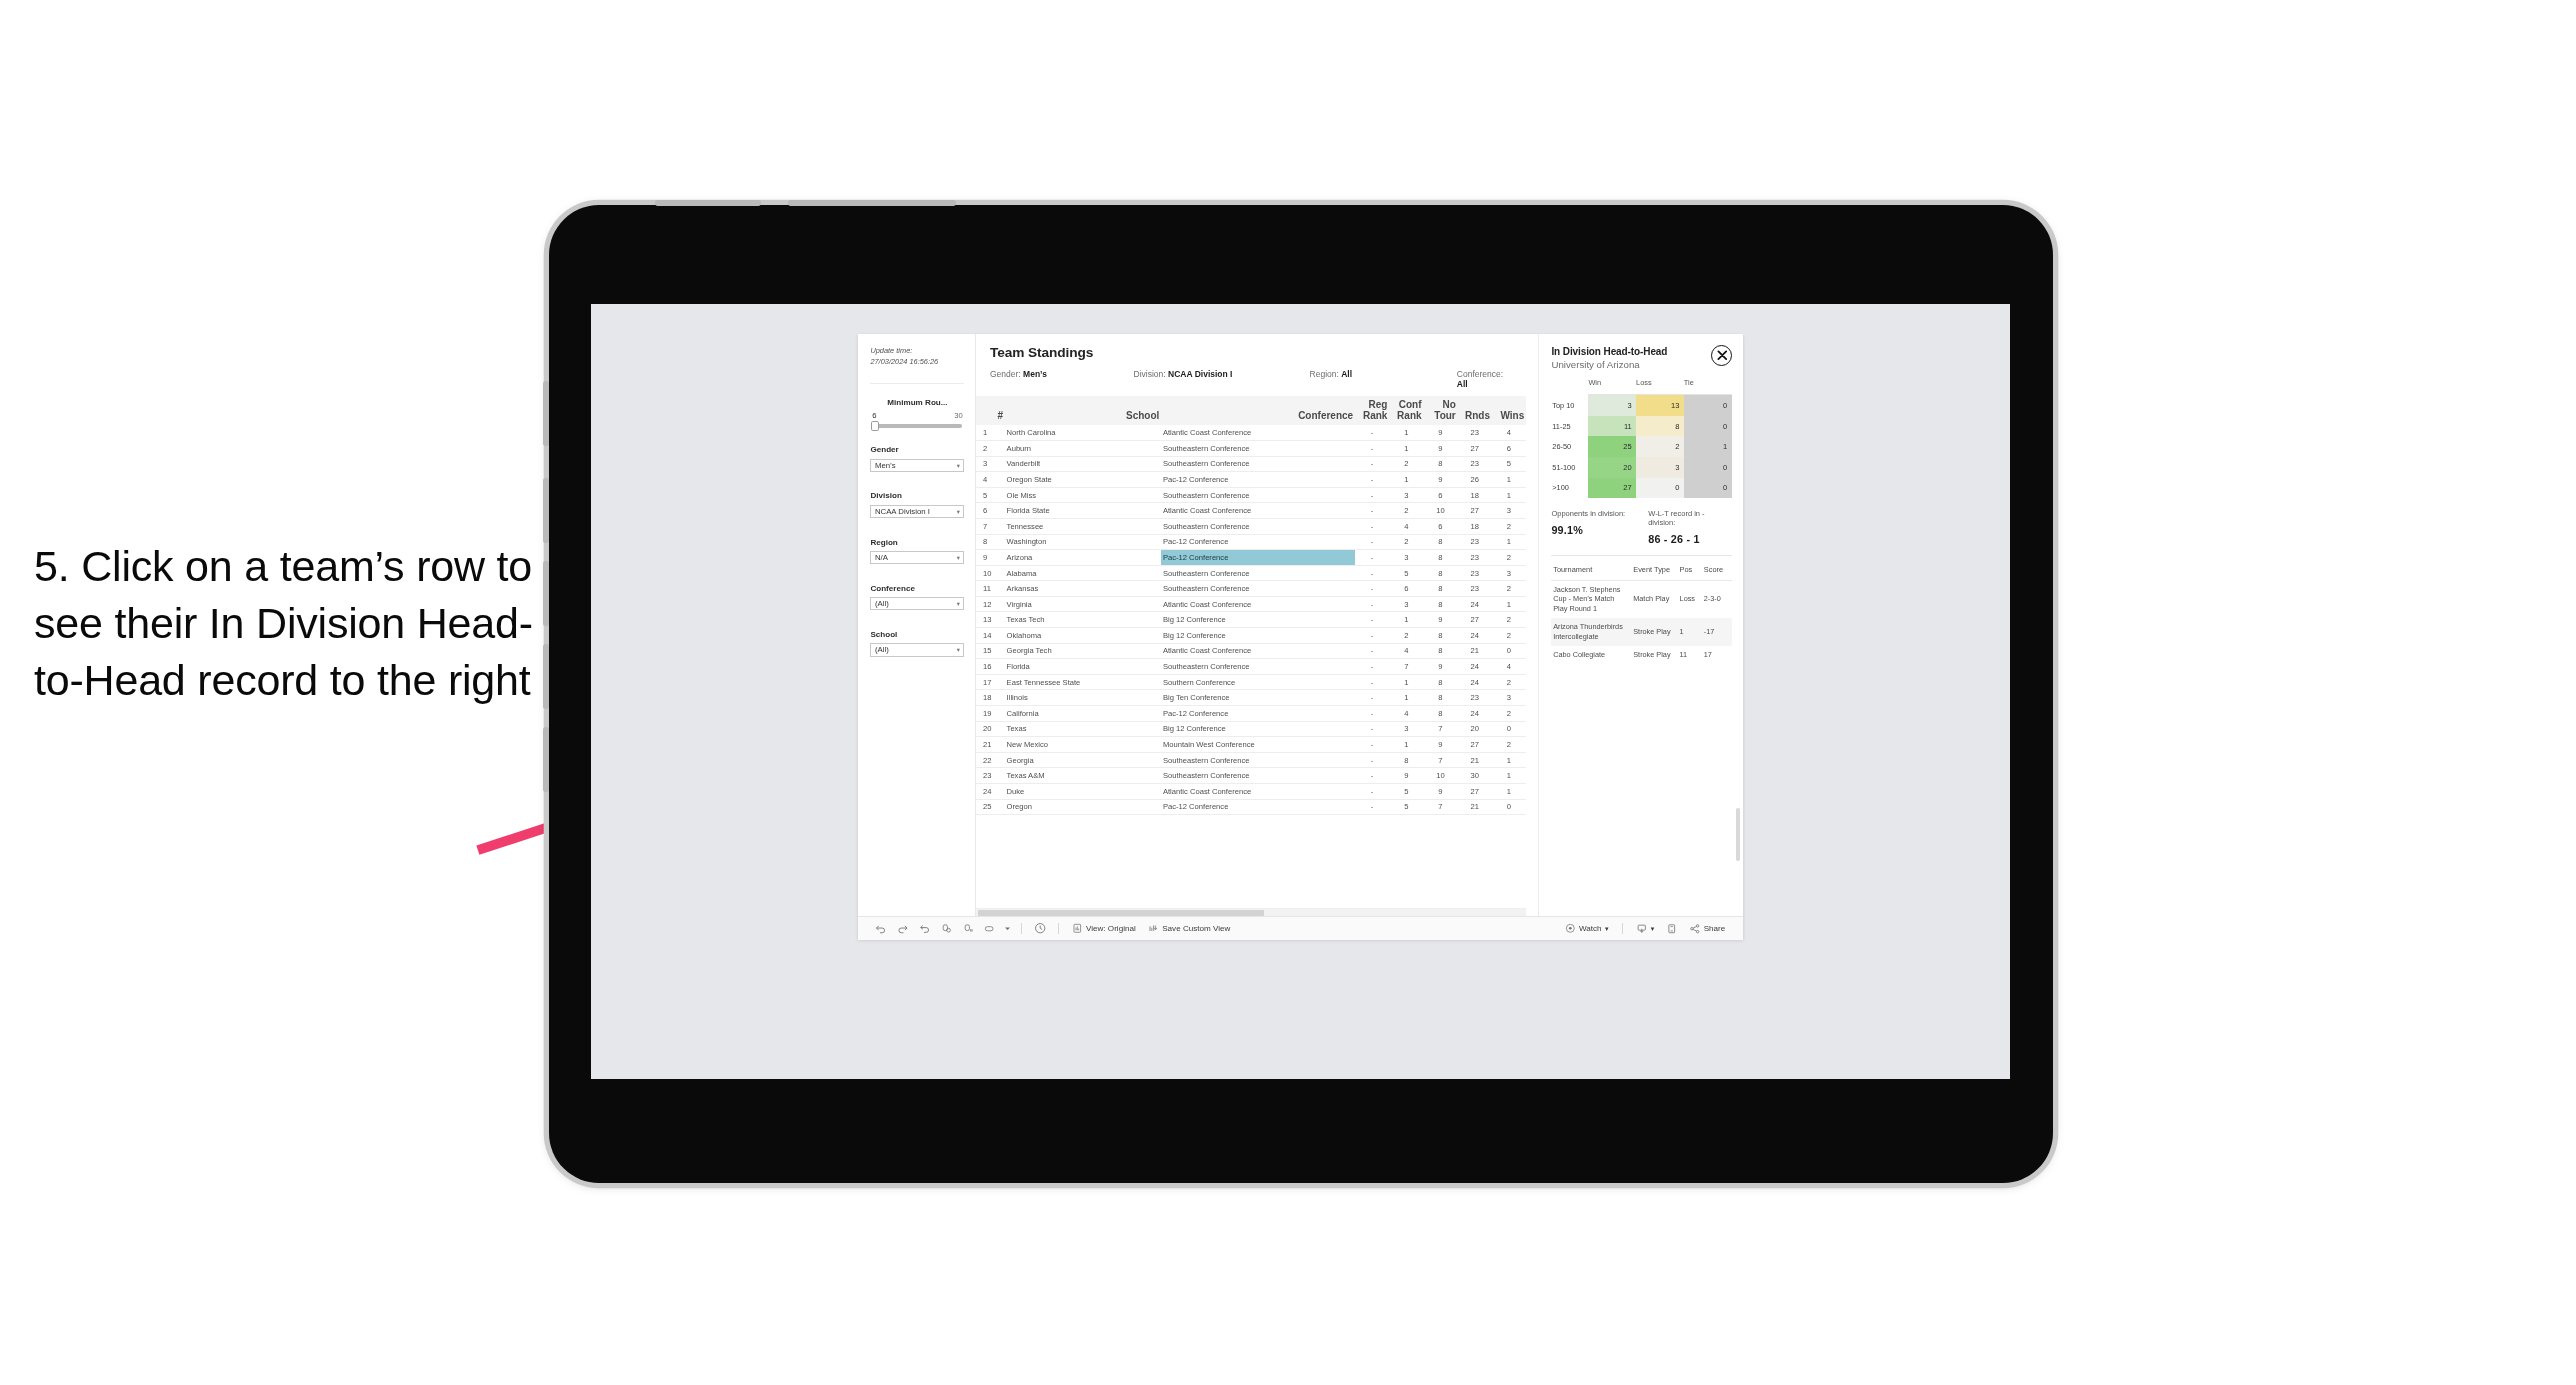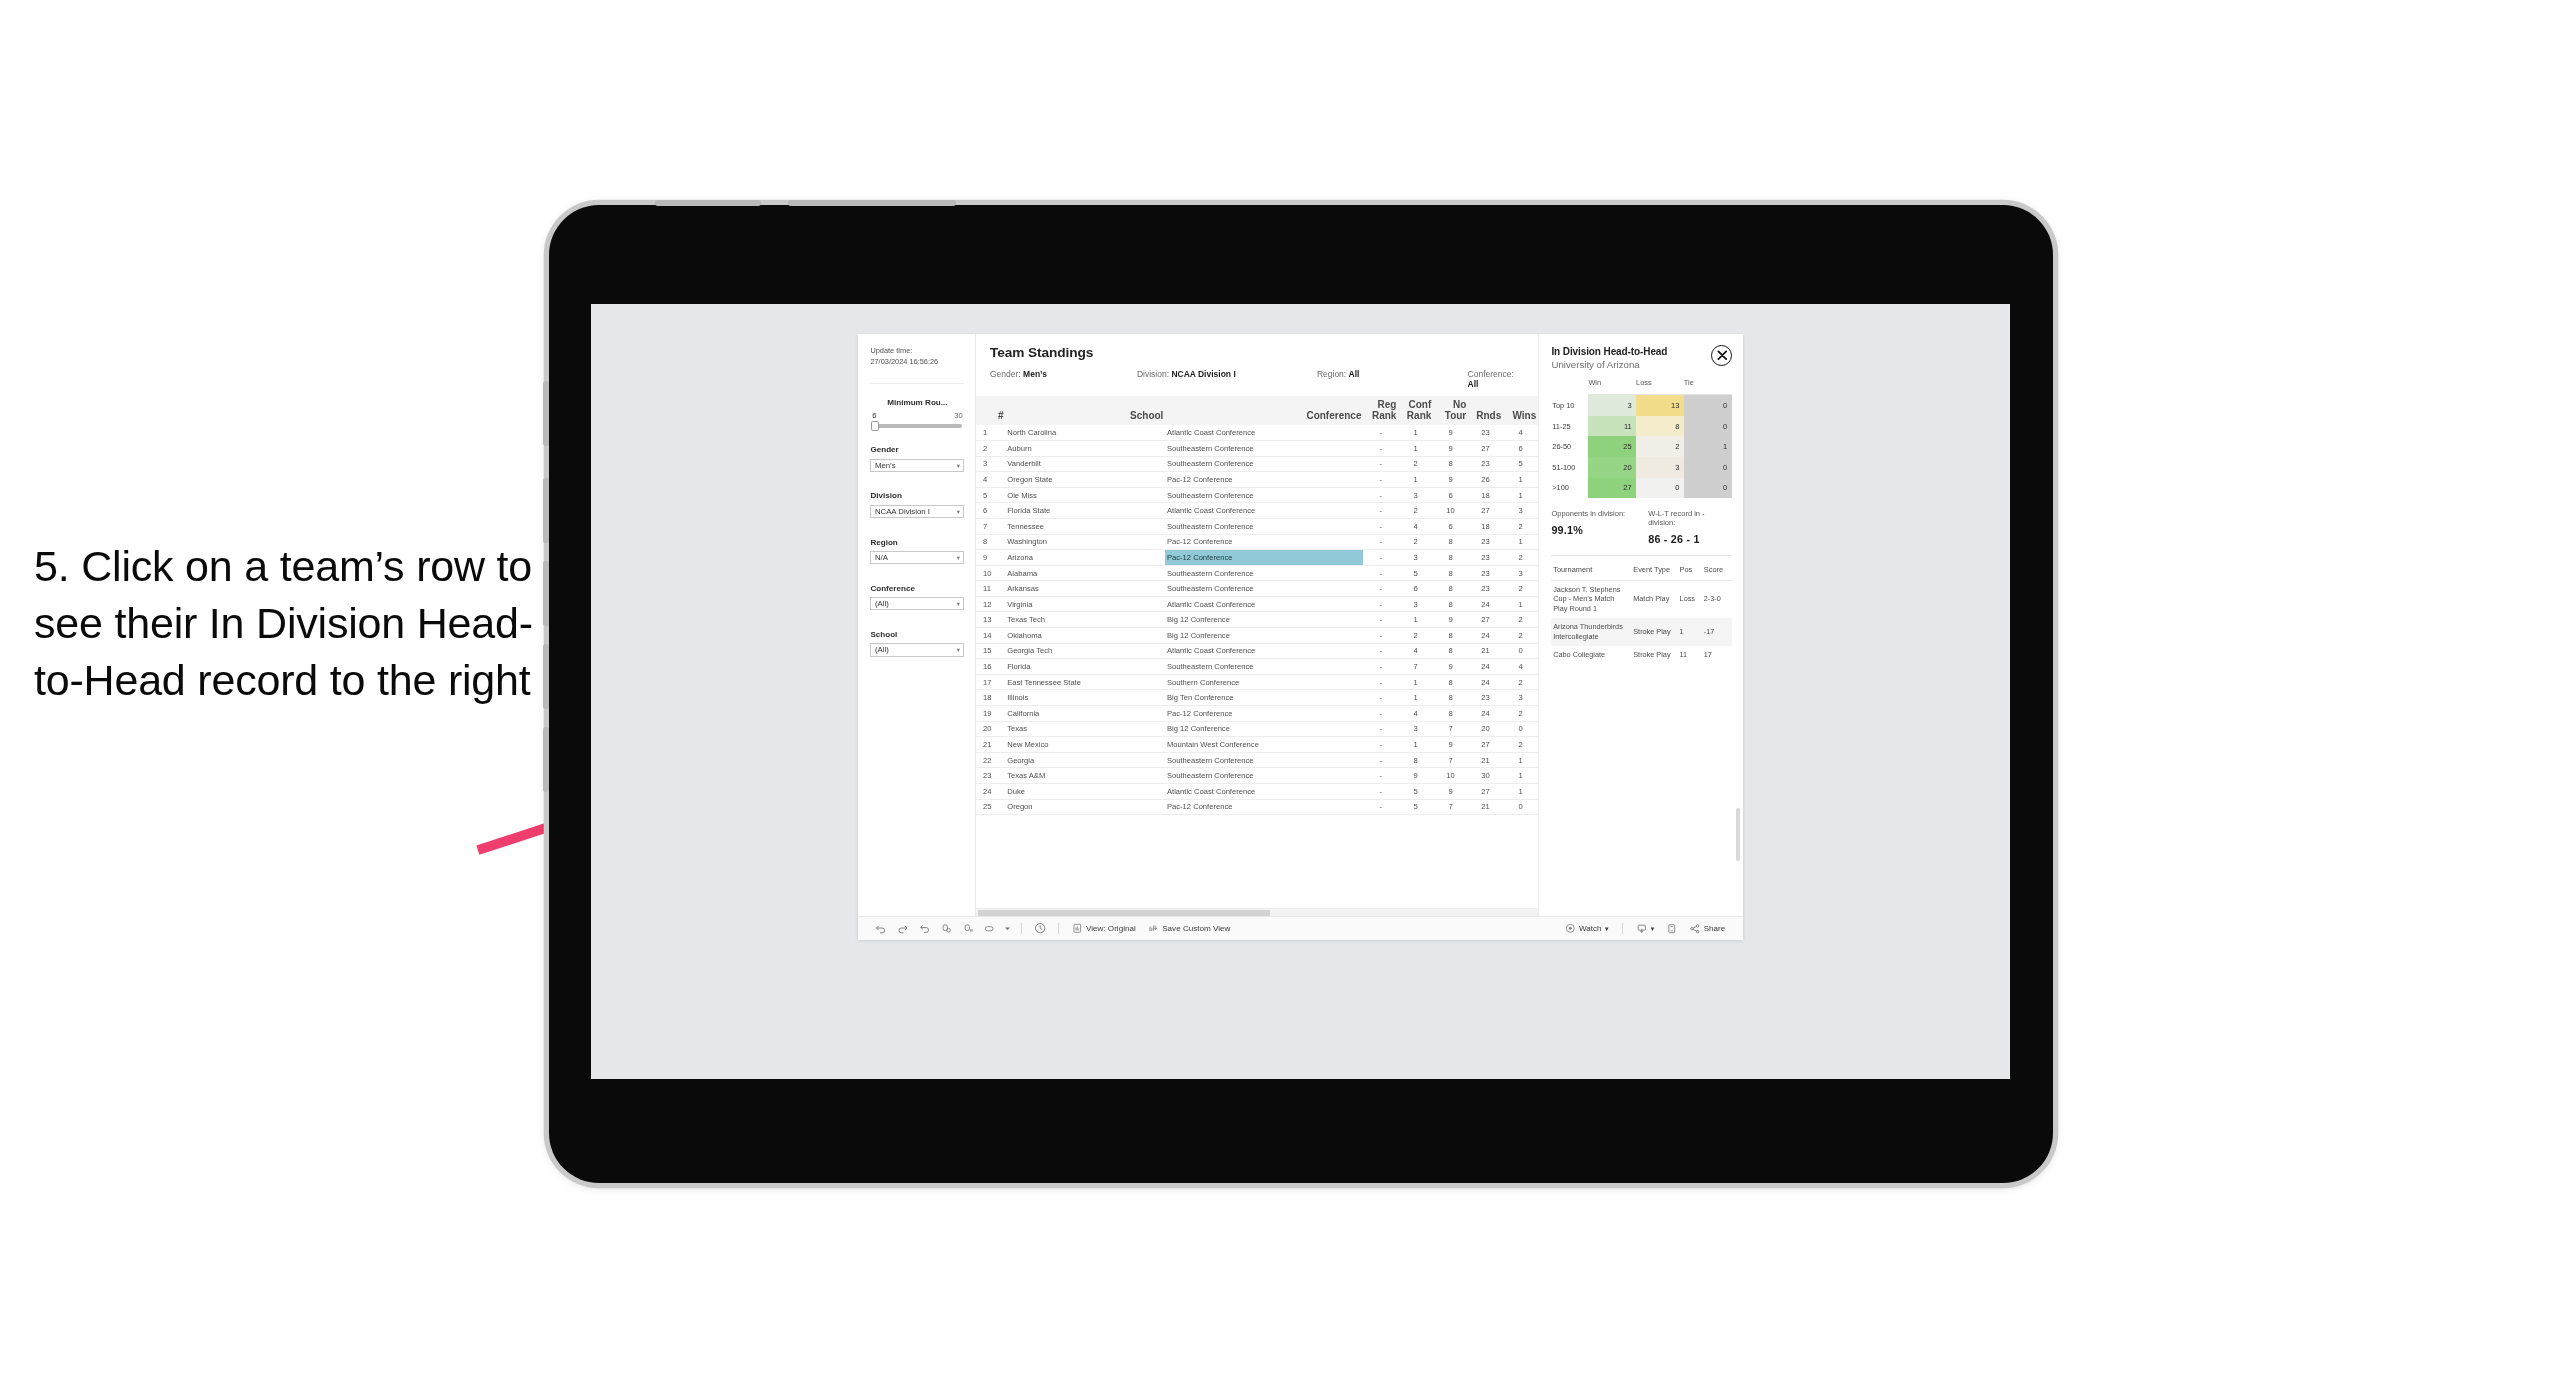--- a/index.html
+++ b/index.html
@@ -109,21 +109,21 @@
     box-shadow: 0 0.9px 3.5px rgba(0,0,0,.14);
     display: flex; flex-direction: column;
   }
   .viz-body { display: flex; flex: 1; min-height: 0; }
 
   
   .filters {
     width: 118px; border-right: 0.9px solid #e8e8e8;
     padding: 12.4px 10.6px 0 12.4px; background: #fff; flex-shrink: 0;
   }
-  .update-label { font-size: 7.4px; color: #4f4f4f; line-height: 1.4; }
+  .update-label { font-size: 7.4px; color: #4f4f4f; line-height: 1.4; font-style: italic; }
   .filters hr { border: 0; border-top: 0.9px solid #ececec; margin: 16px 0 0 0; }
   .filter-group { margin-top: 12.4px; }
   .filter-title { font-size: 8.1px; font-weight: 700; color: #2e2e2e; margin-bottom: 4.4px; }
   .slider-title { text-align: center; font-size: 8.1px; font-weight: 700; color: #2e2e2e; }
   .slider-range {
     display: flex; justify-content: space-between;
     font-size: 7.6px; color: #6b6b6b; margin: 3.5px 1.8px 2.7px 1.8px;
   }
   .slider-range .lo { color: #2e2e2e; }
   .slider-track {
@@ -176,21 +176,21 @@
   .hscroll-thumb {
     position: absolute; left: 1.8px; top: 0.9px; width: 52%; height: 6.2px;
     background: #d3d3d3; border-radius: 0.9px;
   }
 
   
   .h2h {
     width: 205px; flex-shrink: 0; background: #fff;
     border-left: 0.9px solid #ececec;
     padding: 12.4px 11.5px 0 12.4px; position: relative;
-    display: flex; flex-direction: column;
+    display: flex; flex-direction: column; margin-left: 12px;
   }
   .h2h-title { font-size: 10px; font-weight: 700; color: #222; letter-spacing: -0.1px; }
   .h2h-sub { font-size: 9.7px; color: #6d6d6d; margin-top: 1.8px; }
   .close-btn {
     position: absolute; right: 10.6px; top: 10.6px;
     width: 21px; height: 21px; border: 1.8px solid #111; border-radius: 50%;
     display: flex; align-items: center; justify-content: center;
     cursor: pointer; background: #fff;
   }
   .close-btn svg { display: block; }

